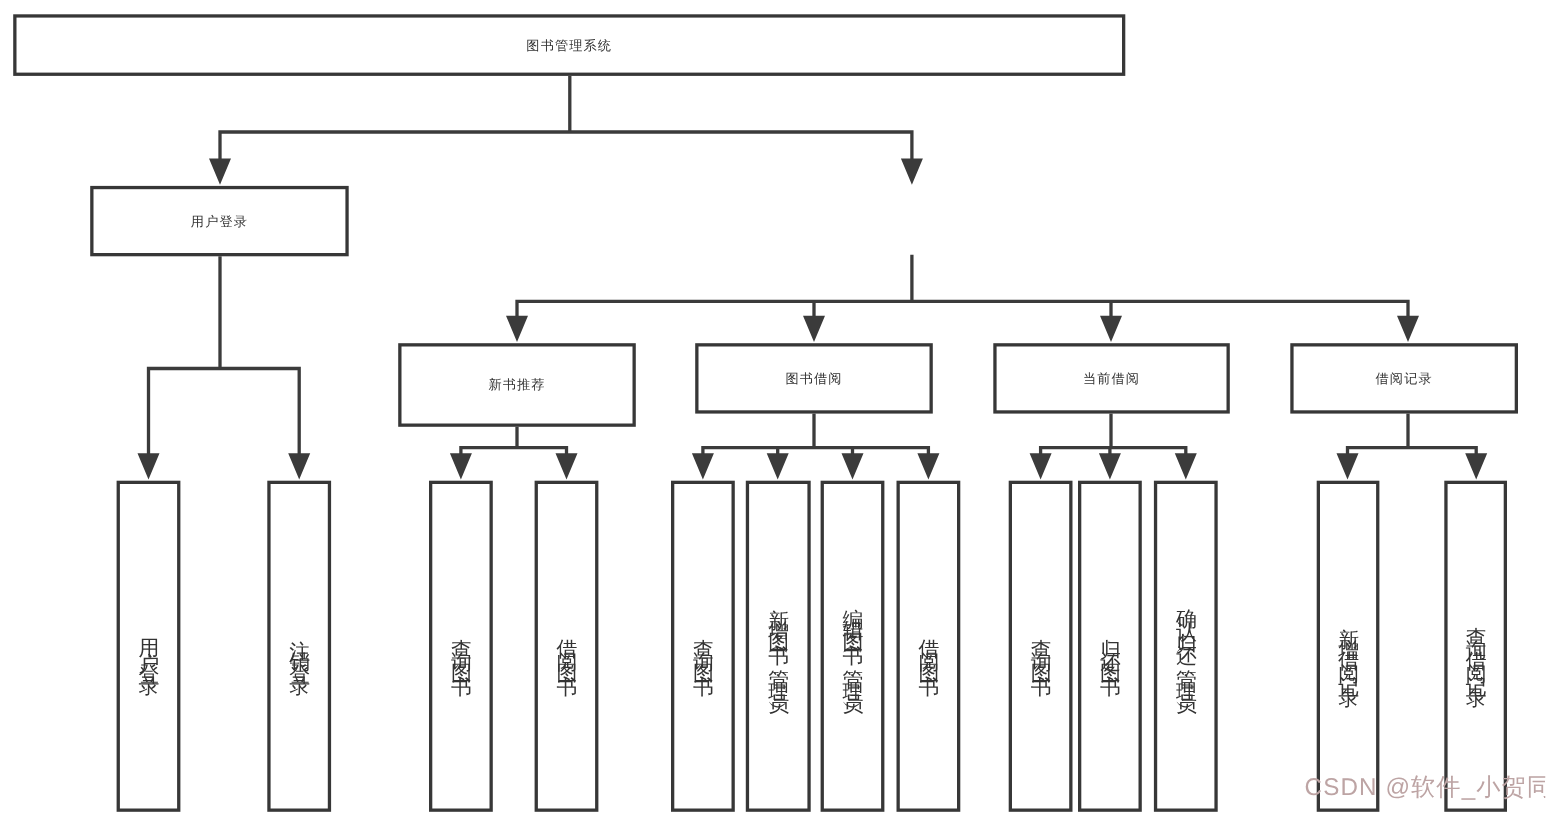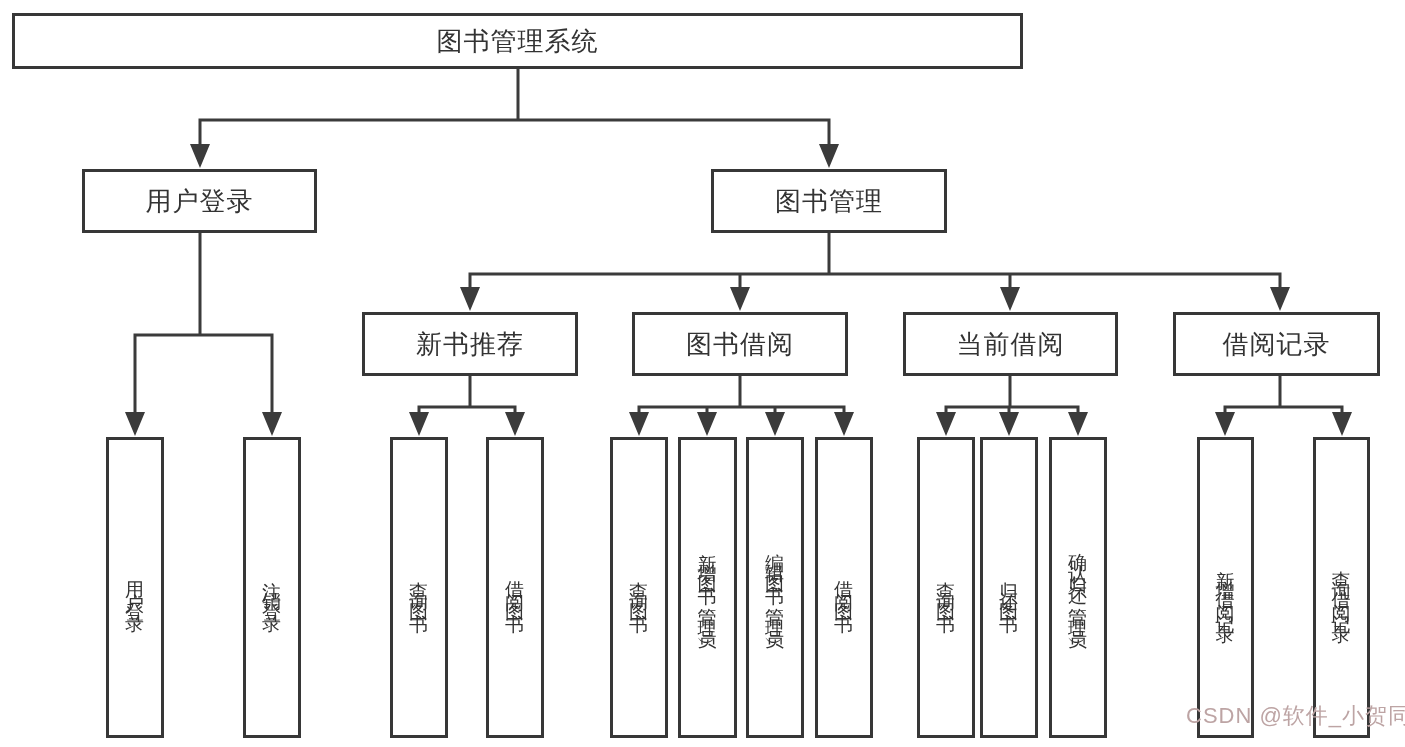--- a/index.html
+++ b/index.html
@@ -19,21 +19,21 @@
     z-index: 1;
   }
   .hbox {
     position: absolute;
     box-sizing: border-box;
     background: #ffffff;
     border: 3px solid #373737;
     display: flex;
     align-items: center;
     justify-content: center;
-    font-size: 26px;
+    font-size: 12px;
     letter-spacing: 1px;
     z-index: 2;
     white-space: nowrap;
   }
   .vbox {
     position: absolute;
     box-sizing: border-box;
     background: #ffffff;
     border: 3px solid #373737;
     display: flex;
@@ -84,23 +84,22 @@
              M629 412 L649 412 L639 436 Z  M697 412 L717 412 L707 436 Z
              M765 412 L785 412 L775 436 Z  M834 412 L854 412 L844 436 Z
              M936 412 L956 412 L946 436 Z  M999 412 L1019 412 L1009 436 Z
              M1068 412 L1088 412 L1078 436 Z  M1215 412 L1235 412 L1225 436 Z
              M1332 412 L1352 412 L1342 436 Z" fill="#3b3b3b" stroke="none"></path>
   </svg>
 
   <div class="hbox" style="left:12px; top:13px; width:1011px; height:56px">图书管理系统</div>
 
   <div class="hbox" style="left:82px; top:169px; width:235px; height:64px">用户登录</div>
-  <div class="hbox" style="left:711px; top:169px; width:236px; height:64px">图书管理</div>
 
-  <div class="hbox" style="left:362px; top:312px; width:216px; height:64px">新书推荐</div>
+  <div class="hbox" style="left:362px; top:312px; width:216px; height:76px">新书推荐</div>
   <div class="hbox" style="left:632px; top:312px; width:216px; height:64px">图书借阅</div>
   <div class="hbox" style="left:903px; top:312px; width:215px; height:64px">当前借阅</div>
   <div class="hbox" style="left:1173px; top:312px; width:207px; height:64px">借阅记录</div>
 
   <div class="vbox" style="left:106px">
     <span class="vlabel">用户登录</span>
   </div>
   <div class="vbox" style="left:243px">
     <span class="vlabel">注销登录</span>
   </div>

